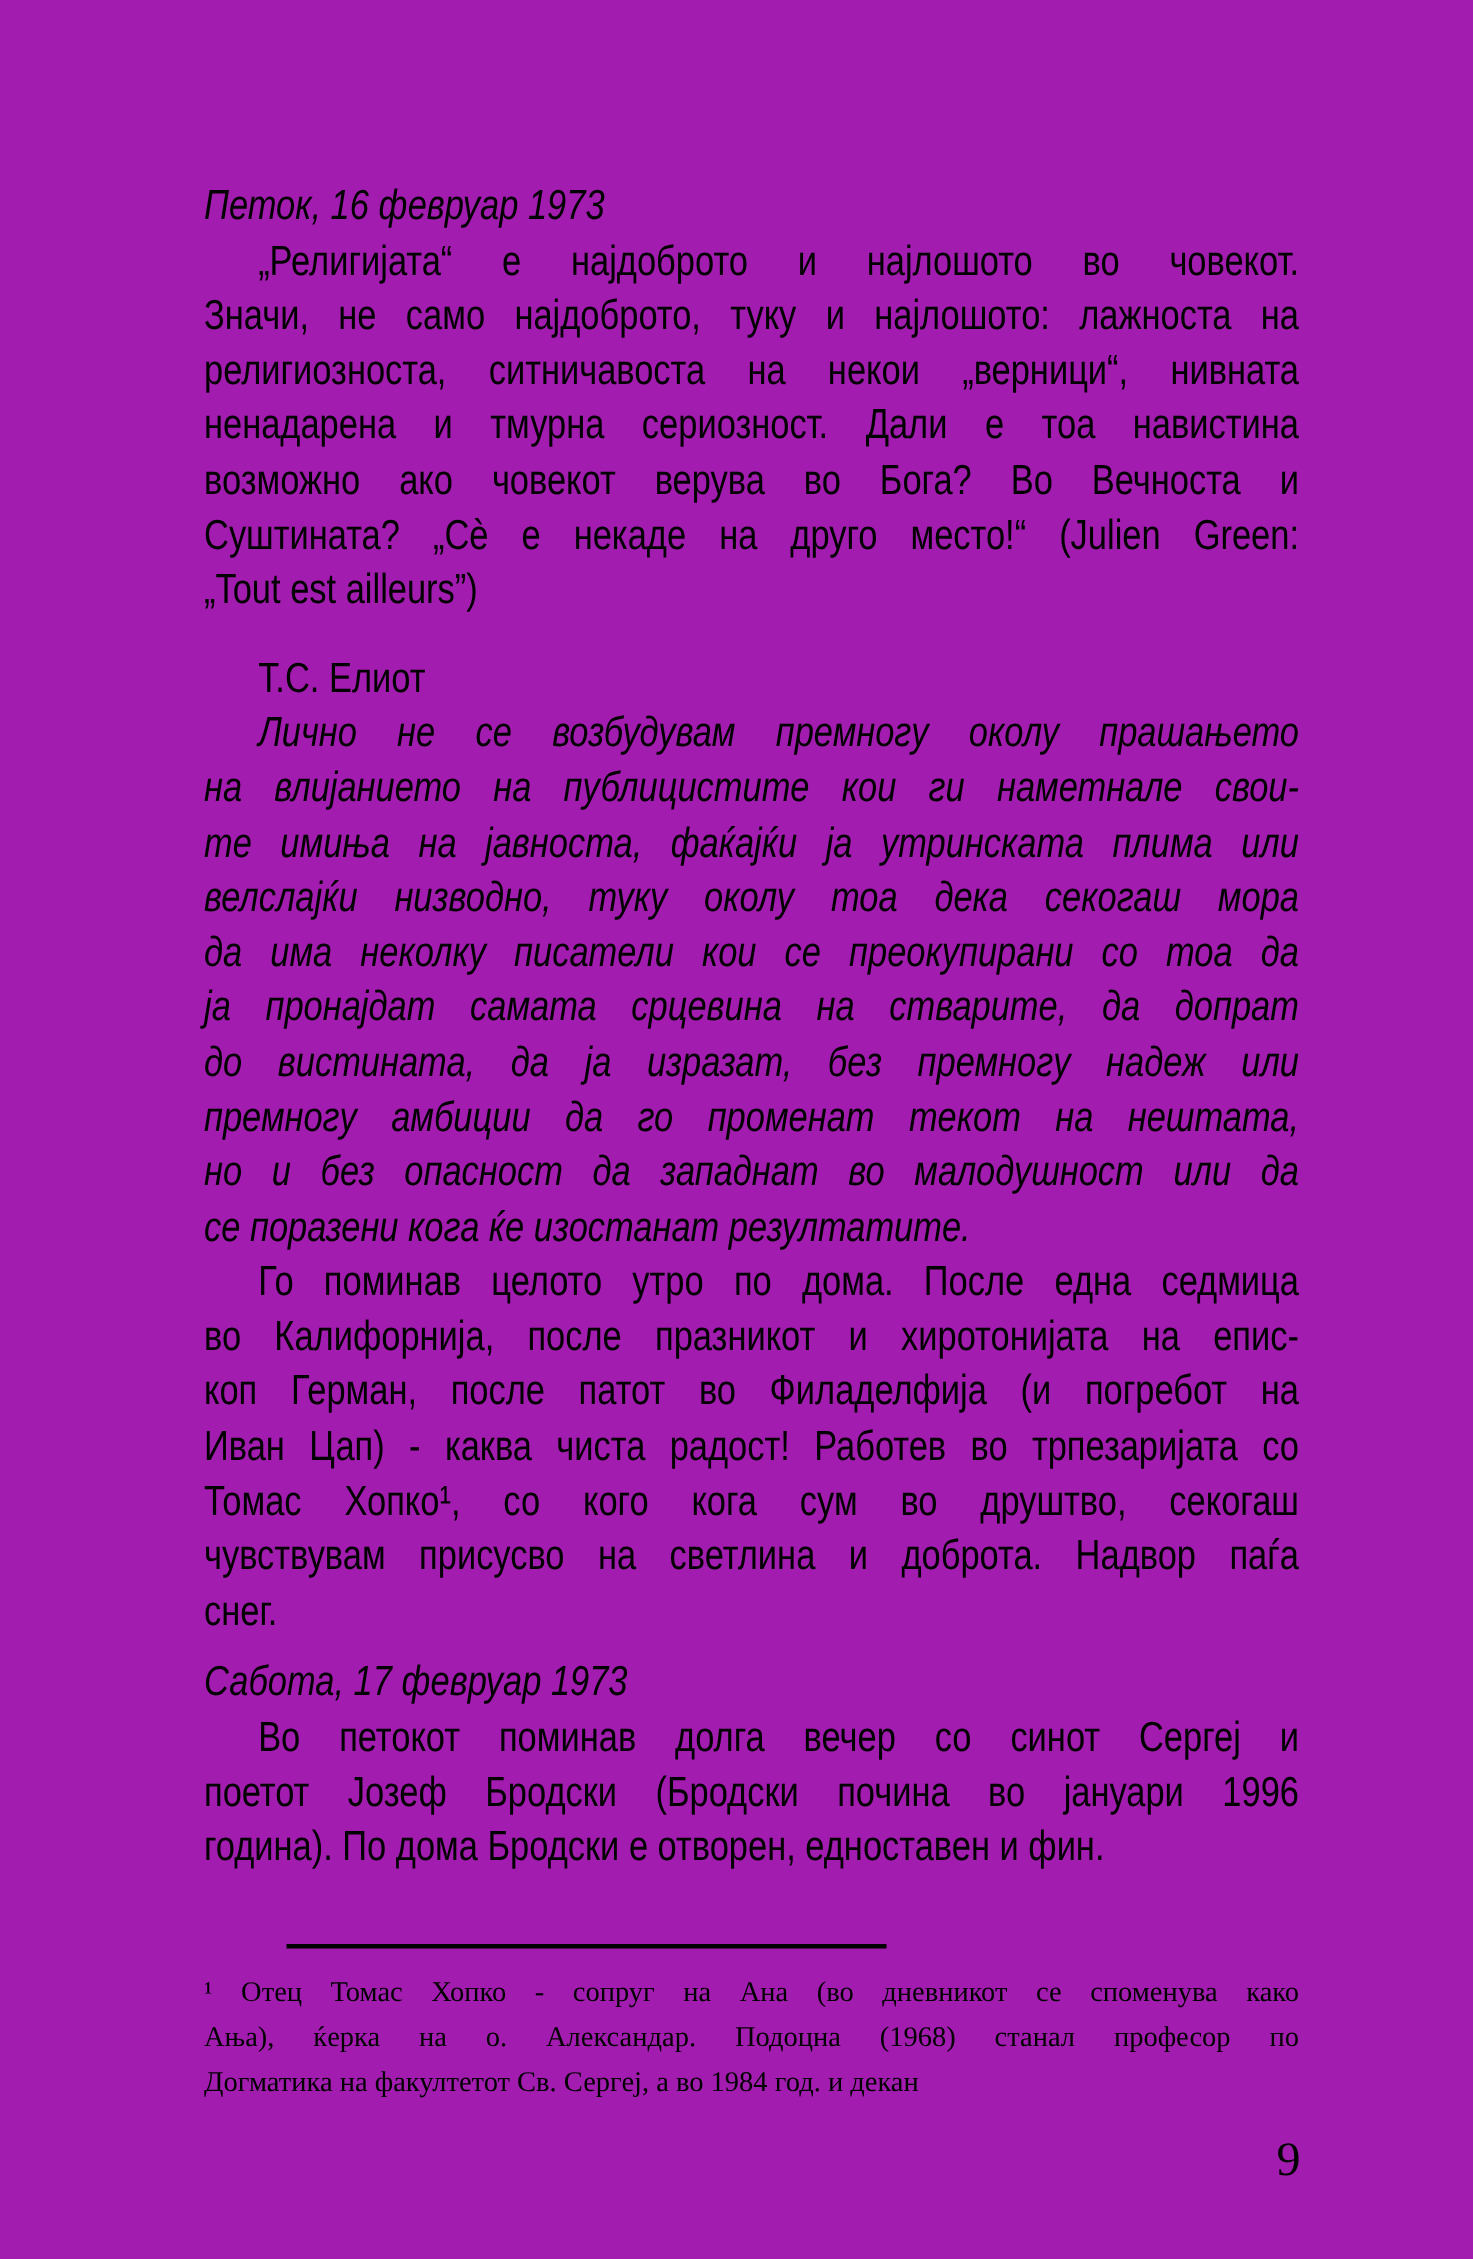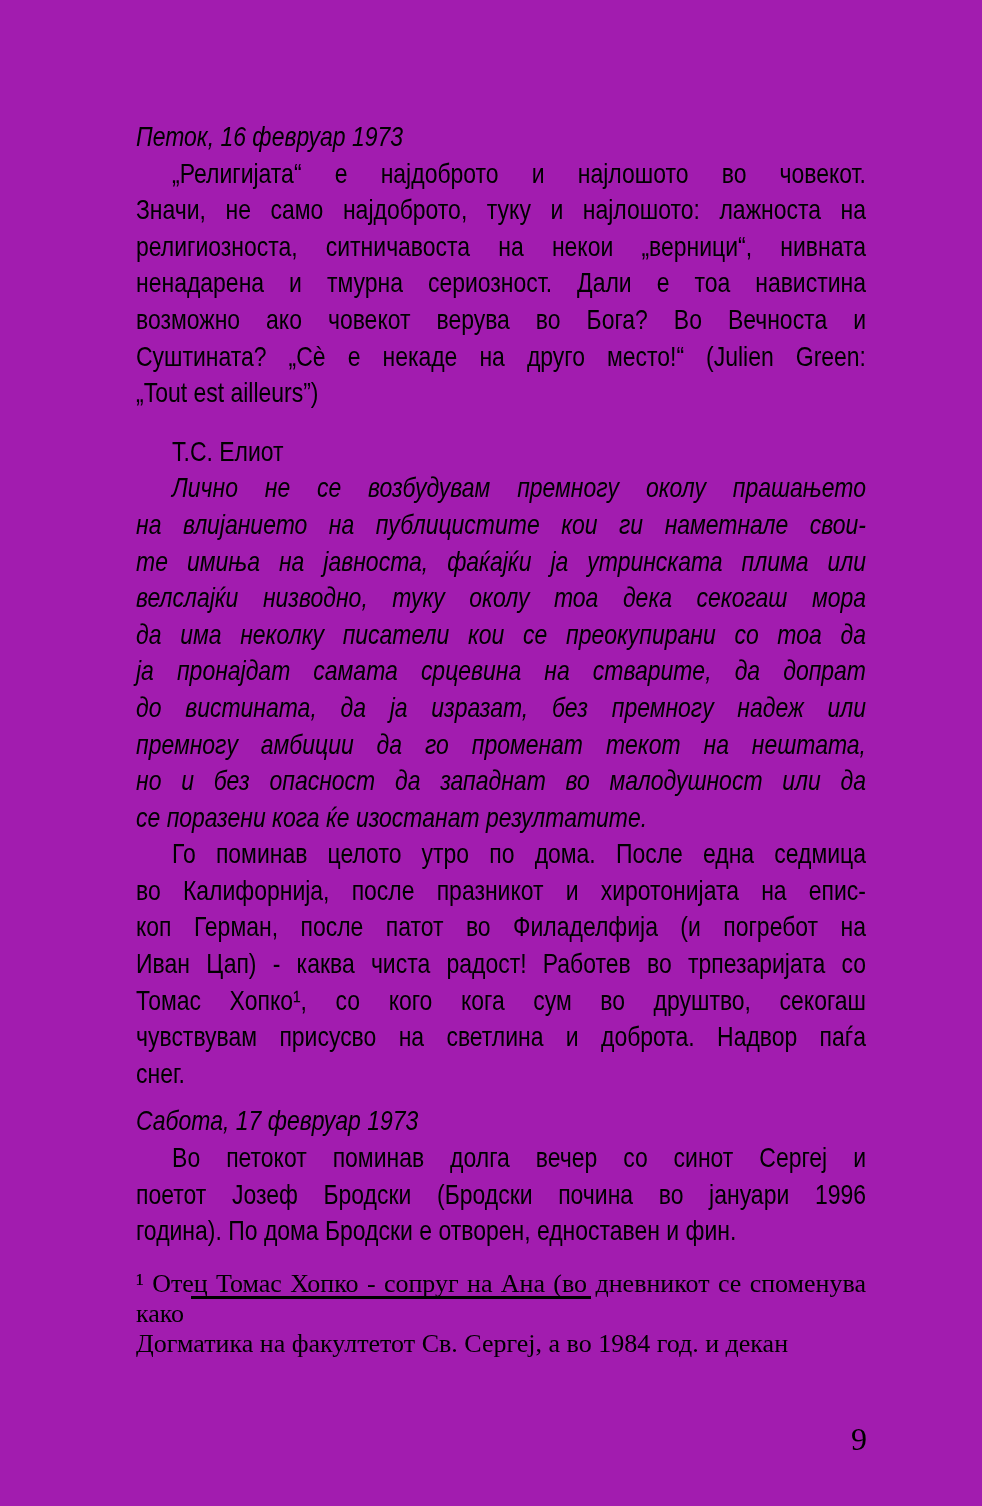--- a/index.html
+++ b/index.html
@@ -48,24 +48,24 @@
     position: absolute;
     left: 191px;
     top: 1296px;
     width: 400px;
     height: 3px;
     background: #000000;
   }
   .footnote {
     position: absolute;
     left: 136px;
-    top: 1269px;
+    top: 1314px;
     width: 730px;
     font-family: "Liberation Serif", serif;
-    font-size: 26px;
+    font-size: 19px;
     line-height: 30px;
   }
   .page-number {
     position: absolute;
     top: 1421px;
     right: 115px;
     font-family: "Liberation Serif", serif;
     font-size: 32px;
     line-height: 36px;
   }
@@ -107,18 +107,19 @@
       <div class="line heading">Сабота, 17 февруар 1973</div>
       <div class="line first">Во петокот поминав долга вечер со синот Сергеј и</div>
       <div class="line">поетот Јозеф Бродски (Бродски почина во јануари 1996</div>
       <div class="line last">година). По дома Бродски е отворен, едноставен и фин.</div>
     </div>
 
   <div class="footnote-rule"></div>
 
   <div class="footnote" id="footnote">
       <div class="line">¹ Отец Томас Хопко - сопруг на Ана (во дневникот се споменува како</div>
+      <div class="line">Ања), ќерка на о. Александар. Подоцна (1968) станал професор по</div>
       <div class="line last">Догматика на факултетот Св. Сергеј, а во 1984 год. и декан</div>
     </div>
 
   <div class="page-number">9</div>
 
 </div>
 
 </body></html>

